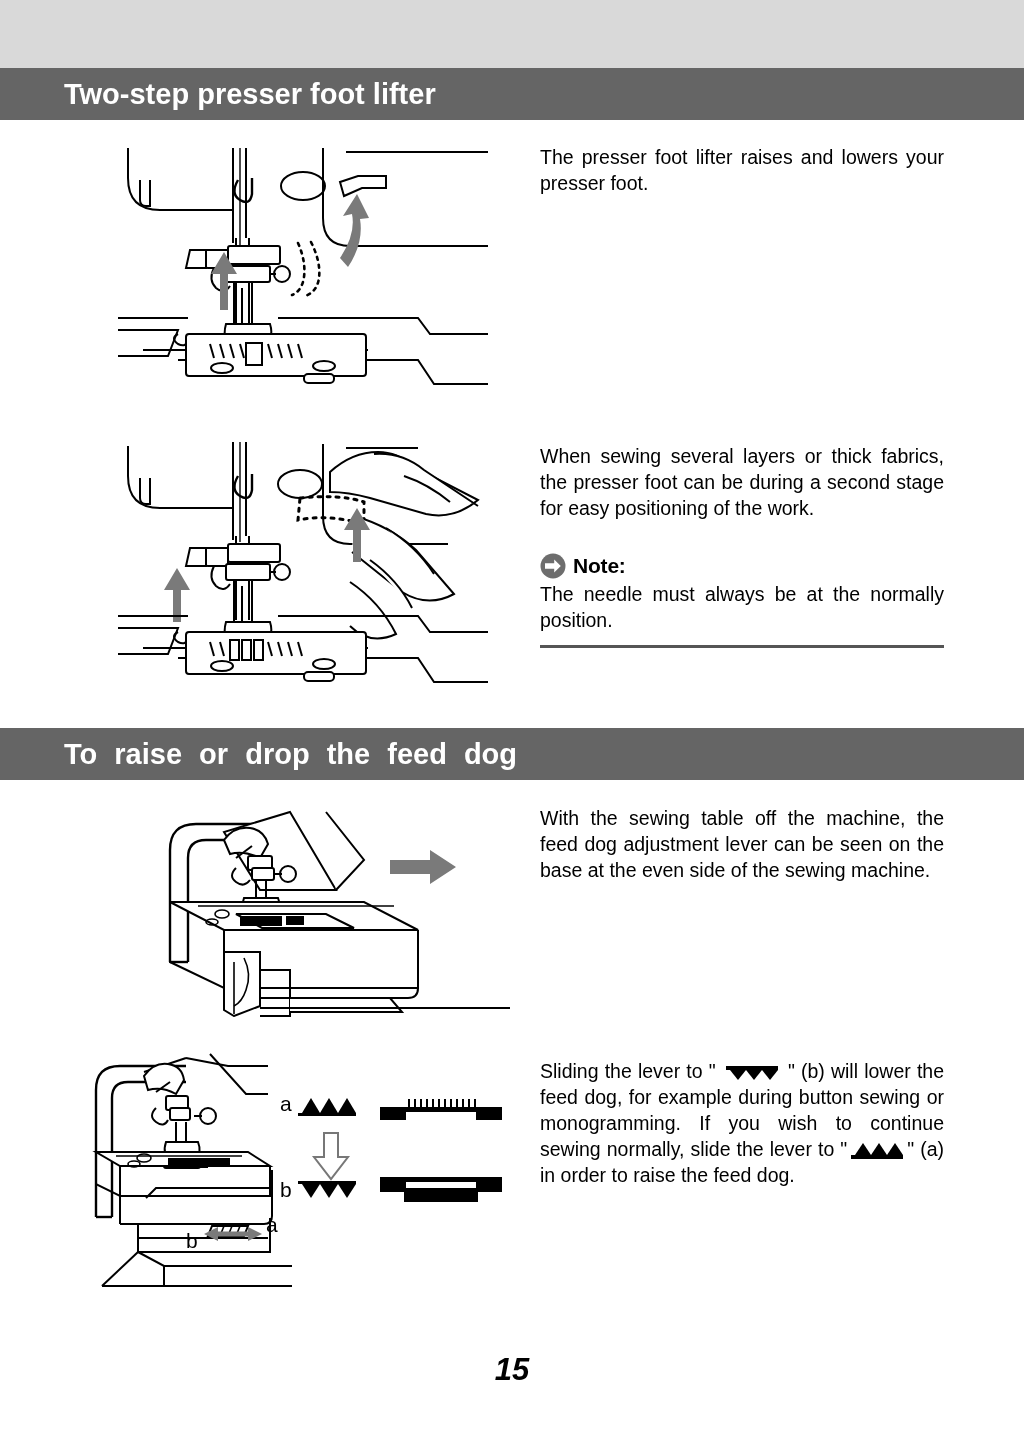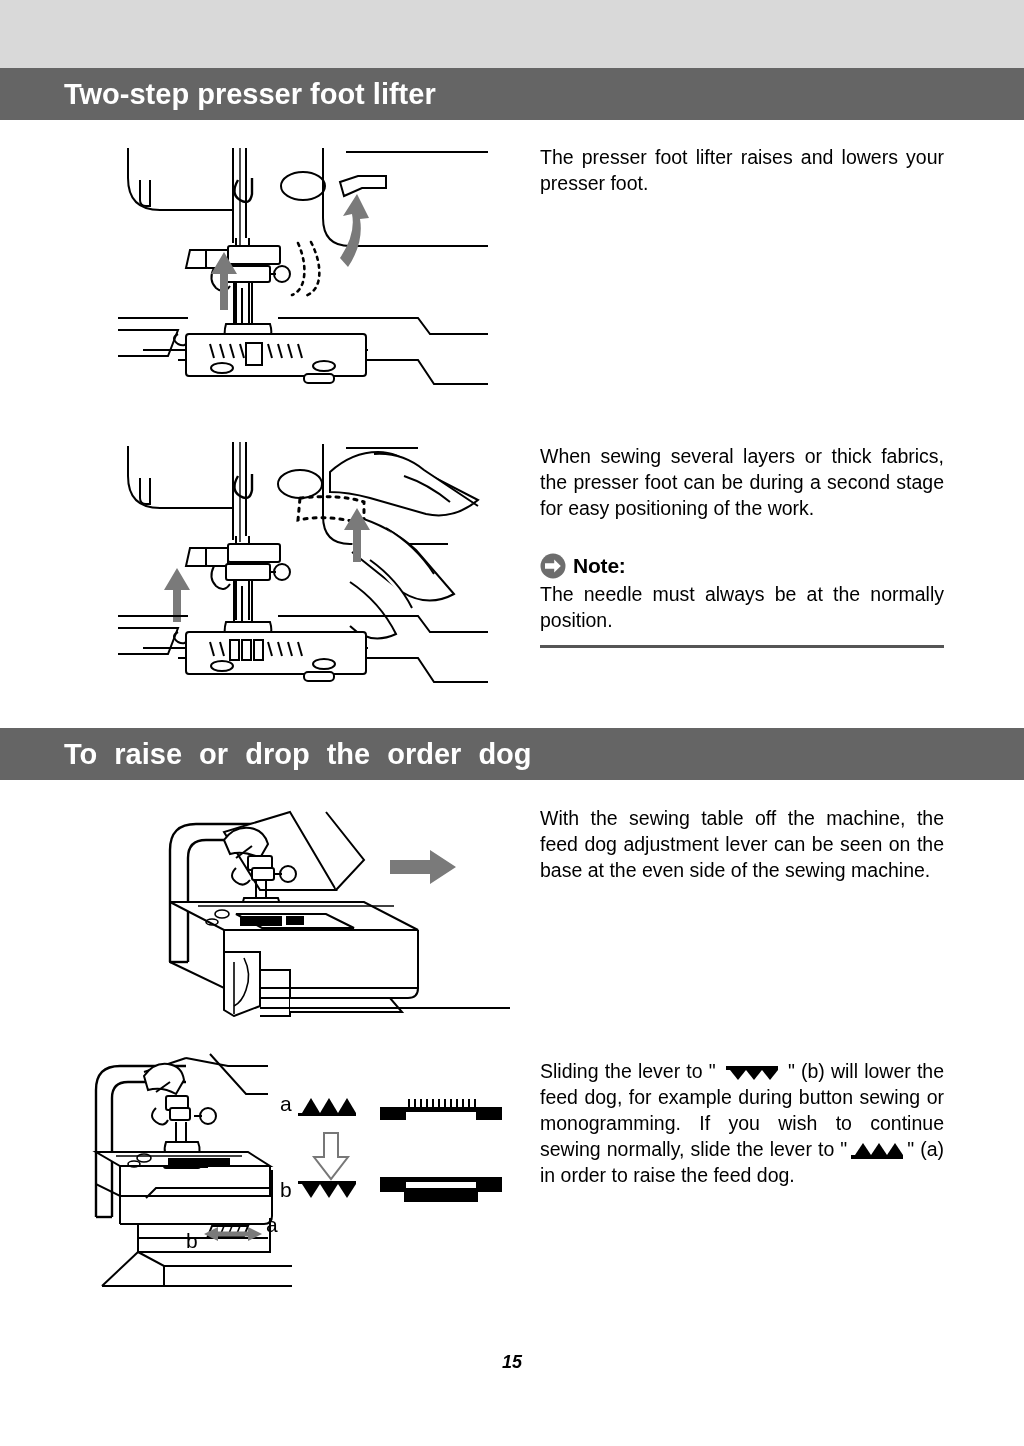--- a/index.html
+++ b/index.html
@@ -96,21 +96,21 @@
   
   .figure { position: absolute; }
   svg { display: block; }
 
   
   .page-number {
     position: absolute;
     left: 0; top: 1352px;
     width: 1024px;
     text-align: center;
-    font-size: 18px;
+    font-size: 31px;
     font-weight: bold;
     font-style: italic;
   }
 </style>
 </head>
 <body>
 
 <div class="page">
 
   <div class="top-band"></div>
@@ -277,21 +277,21 @@
       </svg>
       <span class="note-label">Note:</span>
     </div>
 
     <p class="body-text last">The needle must always be at the normally position.</p>
 
     <hr class="rule">
   </div>
 
   <div class="section-bar" id="bar-2">
-    <span class="bar-title">To raise or drop the order dog</span>
+    <span class="bar-title">To raise or drop the feed dog</span>
   </div>
 
   <div class="figure" style="left:140px; top:802px;">
     <svg width="380" height="215" viewBox="0 0 380 215" fill="none" stroke="#000" stroke-width="2">
 
       <path d="M30 160 L30 48 Q30 22 56 22 L150 22" stroke-width="2.4"></path>
       <path d="M48 160 L48 56 Q48 38 66 38 L150 38" stroke-width="2.4"></path>
       <path d="M30 160 L48 160" stroke-width="2.4"></path>
 
       <path d="M150 10 L196 88 L120 88 L84 30 Z" stroke-width="2" fill="#fff"></path>

